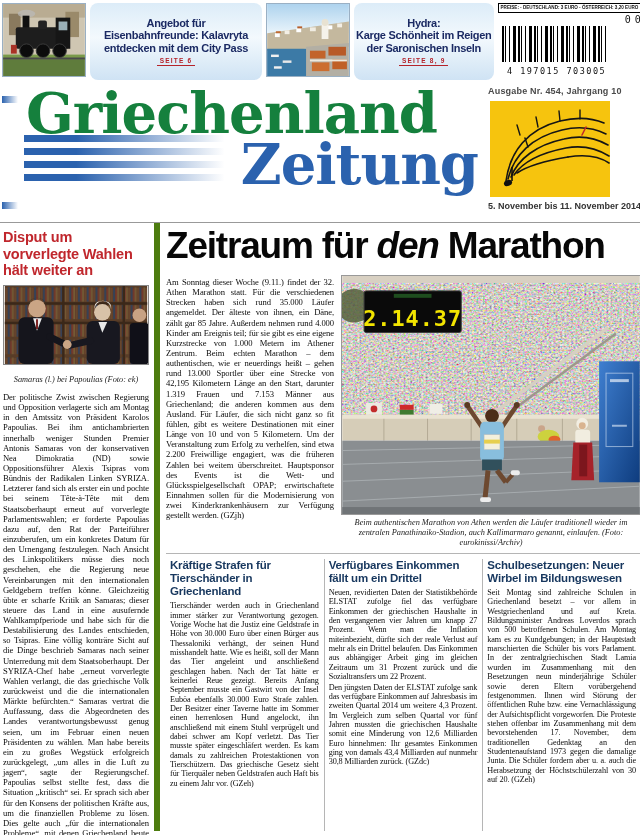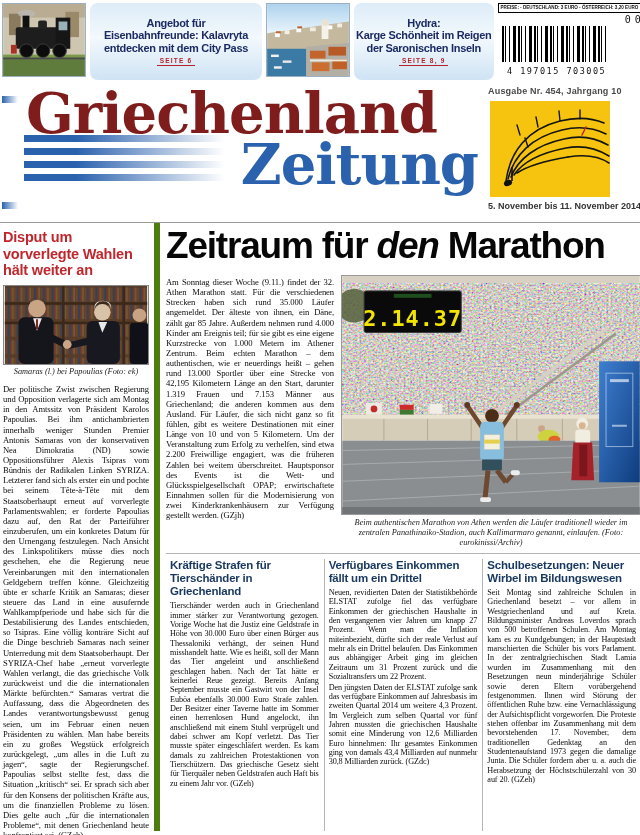--- a/index.html
+++ b/index.html
@@ -39,21 +39,21 @@
     background:repeating-linear-gradient(90deg,#000 0 2px,#fff 2px 3px,#000 3px 4px,#fff 4px 7px,#000 7px 8px,#fff 8px 11px,#000 11px 14px,#fff 14px 16px);
   }
   .bc-num-bottom { position:absolute; left:0; top:53px; width:118px; text-align:center; font-size:8.5px; letter-spacing:1.5px; }
   
   .masthead-row { display:flex; padding:4px 2px 0 2px; height:140px; position:relative; }
   .masthead-left { flex:0 0 478px; position:relative; }
   .mast-accent { position:absolute; width:16px; height:7px;
     background:linear-gradient(90deg,#2b62ae,#ffffff); left:0; }
   .mast-accent.a1 { top:10px; } .mast-accent.a2 { top:116px; }
   .mast-title1 {
-    font-family:"DejaVu Serif", serif; font-weight:bold; color:#7f1d1d;
+    font-family:"DejaVu Serif", serif; font-weight:bold; color:#15803d;
     font-size:56px; line-height:0.98; padding-left:24px; letter-spacing:-1px; white-space:nowrap;
   }
   .mast-line2 { display:flex; align-items:flex-end; margin-top:-6px; }
   .mast-stripes { flex:1 1 auto; display:flex; flex-direction:column; gap:6px; padding:0 8px 10px 22px; }
   .mast-stripes .stripe { height:7px;
     background:linear-gradient(90deg,#2b62ae 0%,#2b62ae 25%,rgba(43,98,174,0) 96%); }
   .mast-title2 {
     font-family:"DejaVu Serif", serif; font-weight:bold; color:#2b62ae;
     font-size:56px; line-height:0.95; letter-spacing:-1px; white-space:nowrap; padding-right:2px;
   }
@@ -65,21 +65,21 @@
   .content { display:flex; border-top:1px solid #999; height:609px; }
   .col-left { flex:0 0 156px; border-right:6px solid #4d7c0f; padding:6px 5px 0 3px; }
   .main-area { flex:1; padding:2px 0 0 6px; display:flex; flex-direction:column; }
   .headline-red {
     font-family:"Liberation Sans", sans-serif; font-weight:bold; color:#c0272d;
     font-size:14.5px; line-height:1.15; letter-spacing:-0.2px; margin-bottom:6px;
   }
   .leftphoto { border:1px solid #888; display:block; }
   .caption {
     font-size:8.3px; font-style:italic; text-align:center; color:#222;
-    line-height:1.2; margin-top:2px;
+    line-height:1.2; margin-top:10px;
   }
   .bt {
     font-size:8.6px; line-height:1.18; text-align:justify; letter-spacing:-0.1px;
     color:#0d0d0d; margin-top:7px;
   }
   .main-headline {
     font-family:"Liberation Sans", sans-serif; font-weight:bold; color:#070707;
     font-size:37px; line-height:1.0; letter-spacing:-1.2px; white-space:nowrap;
     overflow:hidden; height:44px; margin:2px 0 4px 0;
   }

